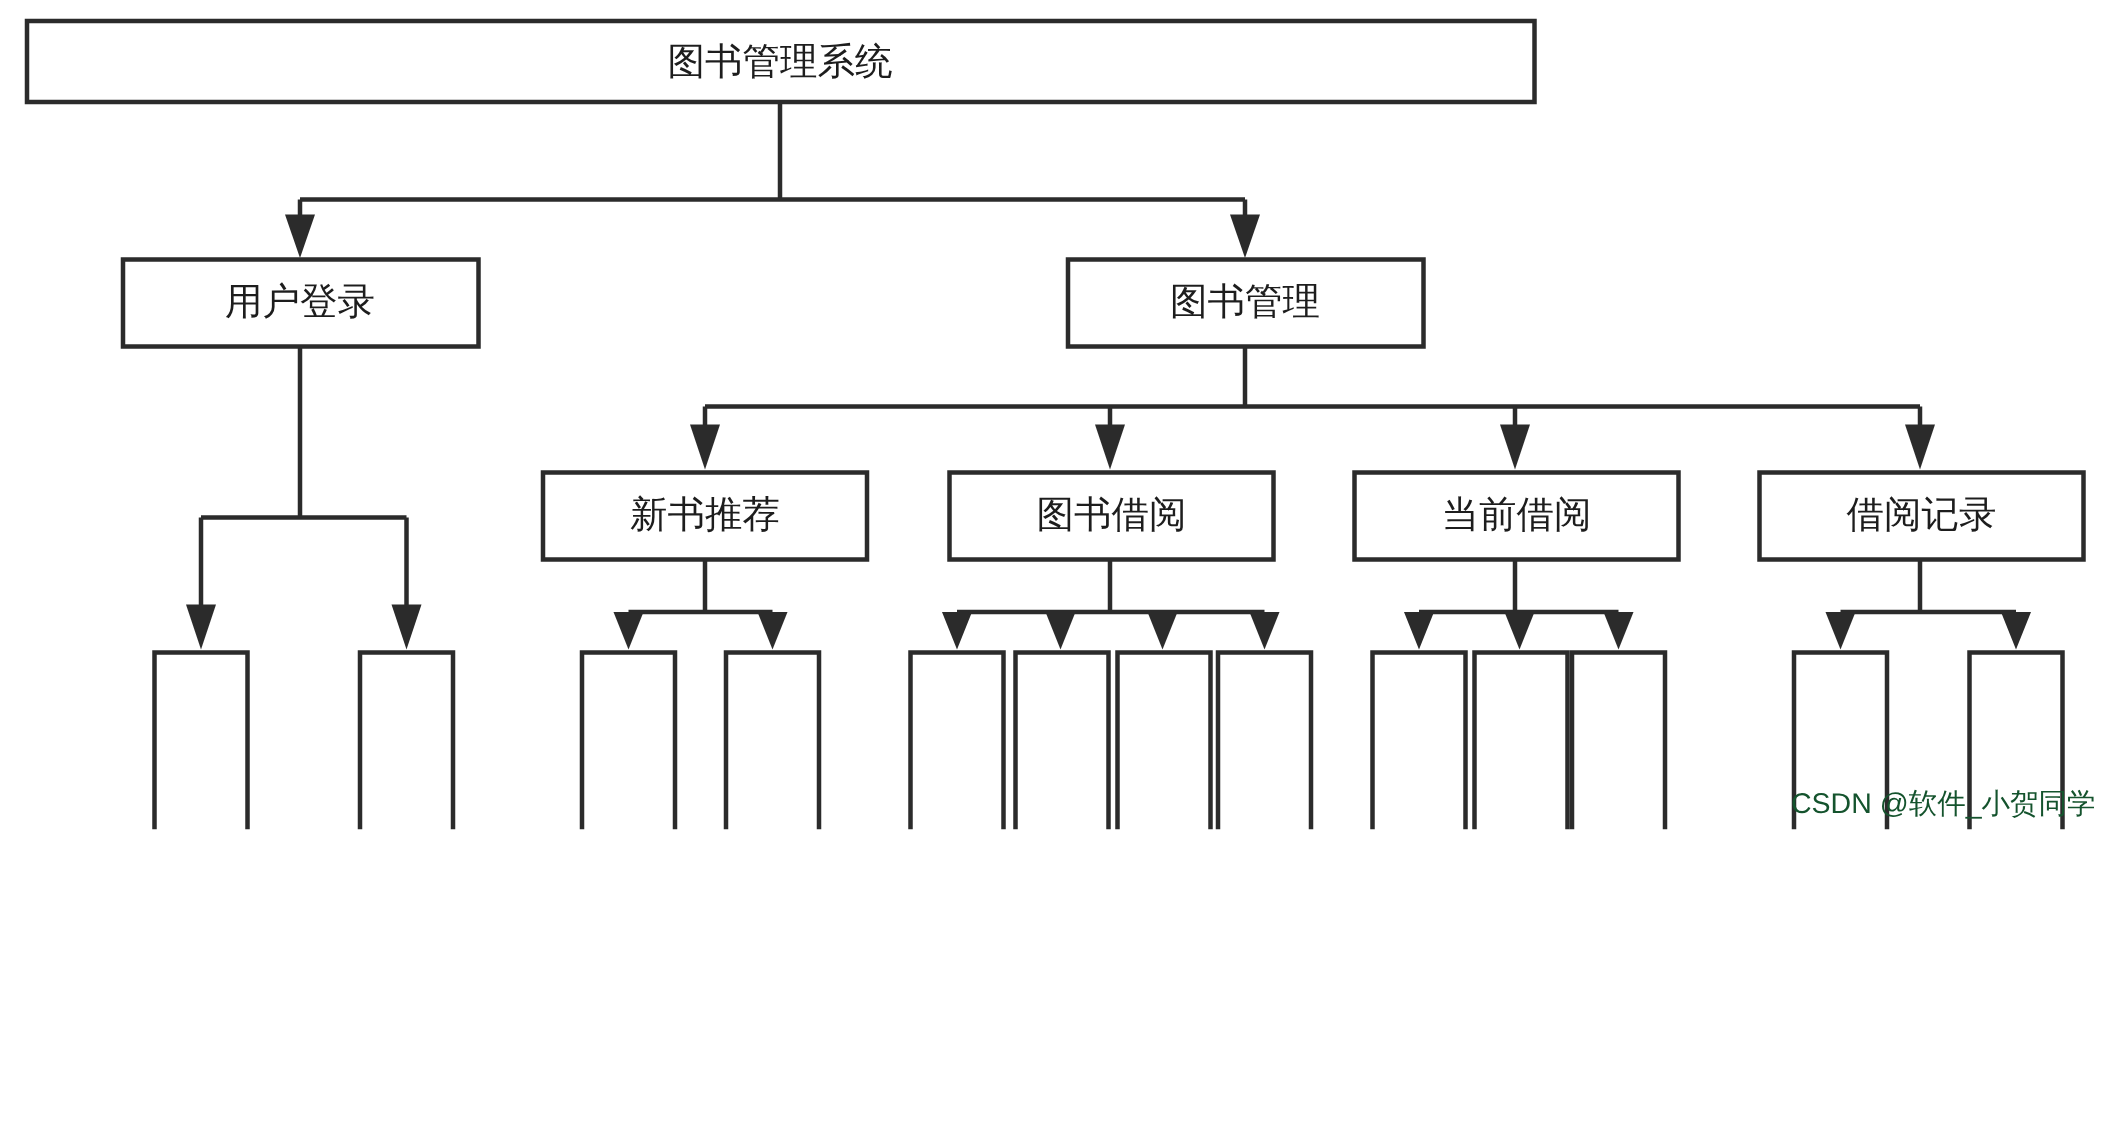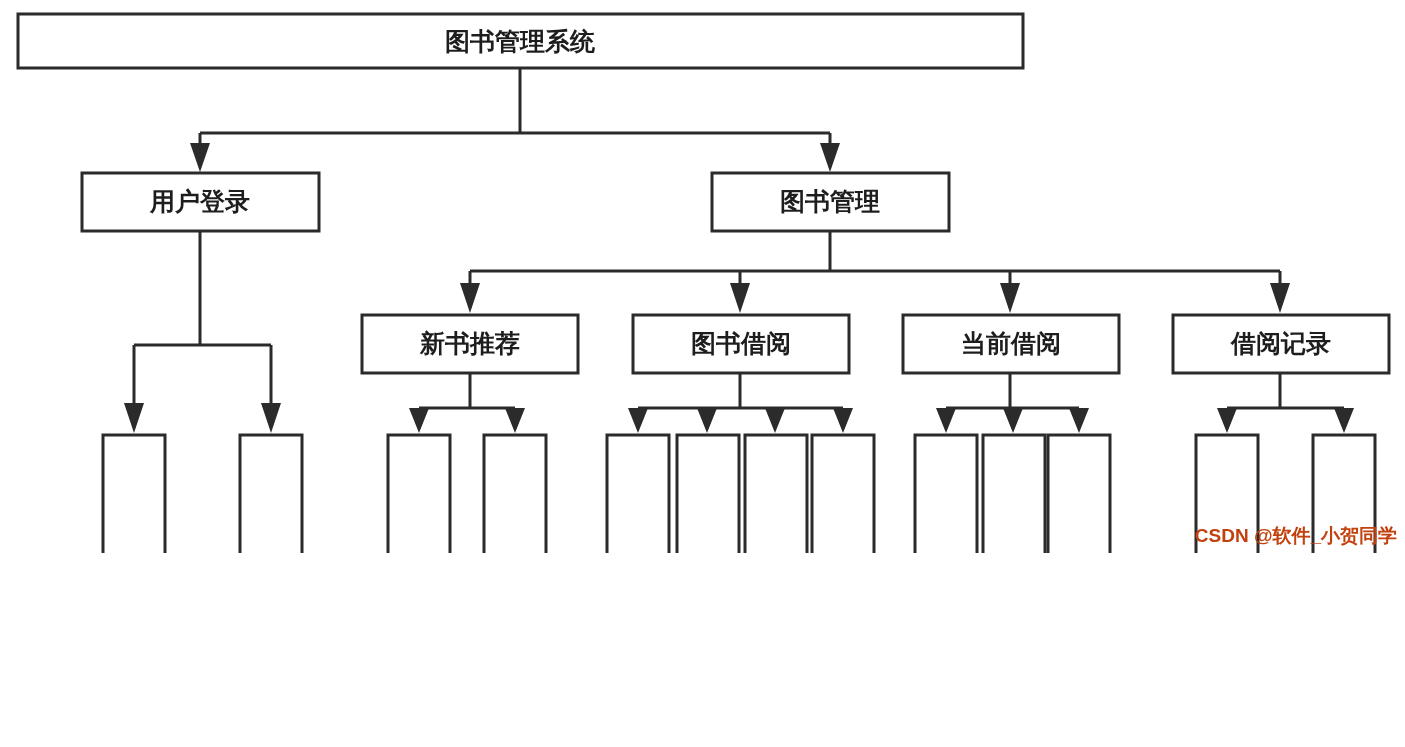--- a/index.html
+++ b/index.html
@@ -9,21 +9,20 @@
   }
   body {
     font-family: "Liberation Sans", "DejaVu Sans", sans-serif;
   }
   #diagram-root {
     position: relative;
     width: 1405px;
     height: 553px;
     background: #ffffff;
     overflow: hidden;
-    font-weight: bold;
   }
   svg#flow-svg {
     position: absolute;
     left: 0;
     top: 0;
     width: 1405px;
     height: 747px;
   }
   .node-box {
     fill: #ffffff;
@@ -47,21 +46,21 @@
   .arrow-head {
     fill: #2b2b2b;
     stroke: none;
   }
   .watermark {
     position: absolute;
     right: 8px;
     bottom: 4px;
     font-family: "Liberation Sans", "DejaVu Sans", sans-serif;
     font-size: 19px;
-    color: #c2410c;
+    color: #14532d;
     white-space: nowrap;
     user-select: none;
   }
 </style>
 </head>
 <body>
 
 <div id="diagram-root">
 
   <svg id="flow-svg" viewBox="0 0 1405 747">

